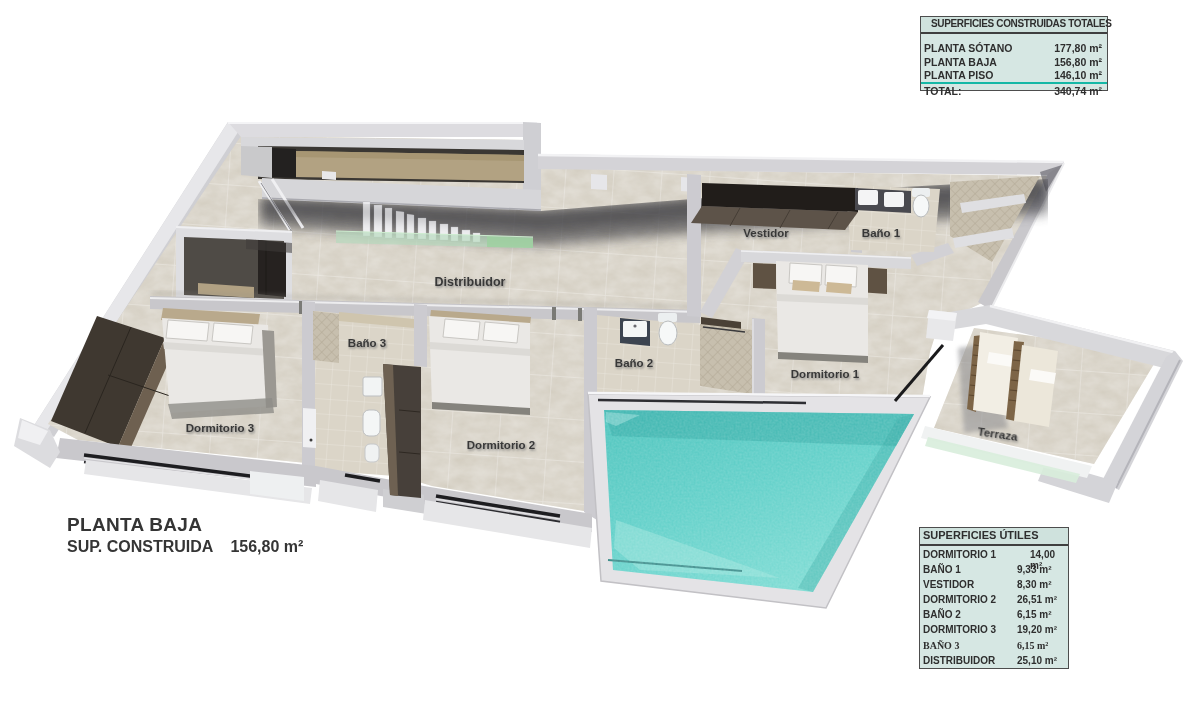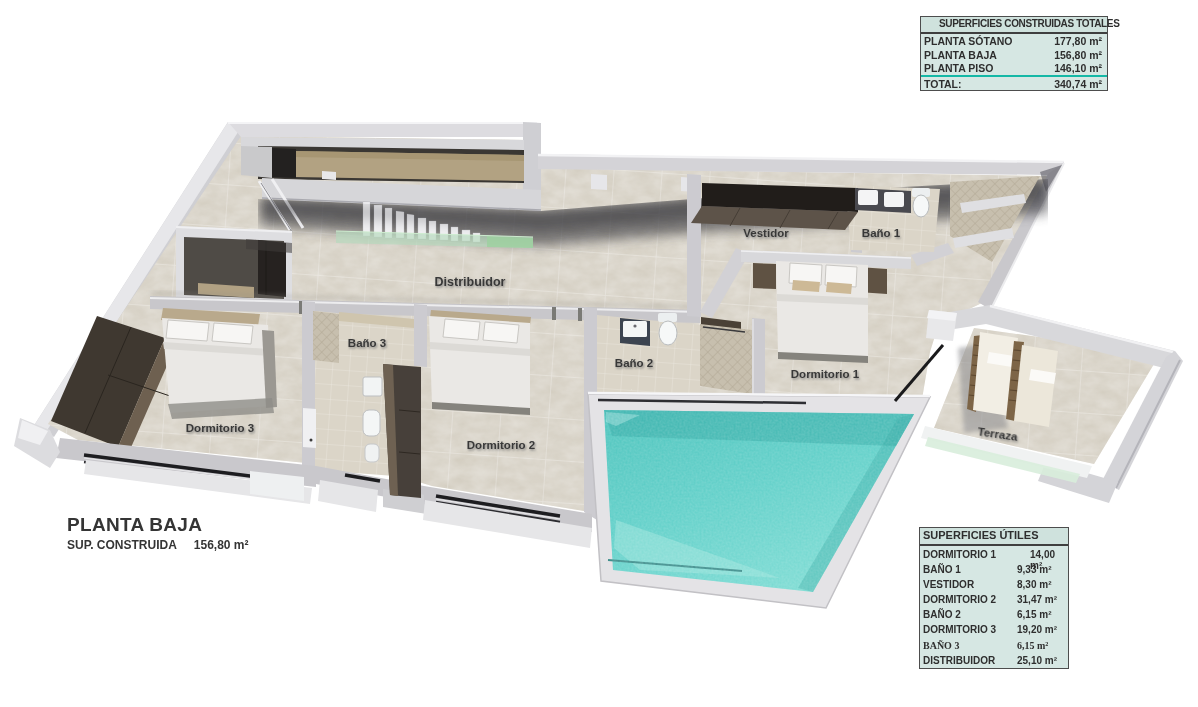--- a/index.html
+++ b/index.html
@@ -446,25 +446,25 @@
 
 <text x="501" y="449" class="lbl" font-size="11.5" text-anchor="middle" filter="url(#lsh)">Dormitorio 2</text>
 
 <text x="220" y="432" class="lbl" font-size="11.5" text-anchor="middle" filter="url(#lsh)">Dormitorio 3</text>
 
 <text x="997" y="438" class="lbl" font-size="11.5" text-anchor="middle" filter="url(#lsh)" transform="rotate(8 997 438)">Terraza</text>
 </svg>
 
 <div style="position:absolute;left:67px;top:514px;font-size:19px;font-weight:bold;color:#353535;letter-spacing:0.3px;">PLANTA BAJA</div>
 
-<div style="position:absolute;left:67px;top:538px;font-size:12px;font-weight:bold;color:#353535;">SUP. CONSTRUIDA<span style="margin-left:17px;">156,80 m²</span></div>
+<div style="position:absolute;left:67px;top:538px;font-size:16px;font-weight:bold;color:#353535;">SUP. CONSTRUIDA<span style="margin-left:17px;">156,80 m²</span></div>
 
 <div class="tbl" style="left:920px;top:16px;width:188px;height:75px;font-size:10.5px;">
-  <div class="hd" style="padding:1px 18px;height:13px;line-height:12px;font-size:10px;letter-spacing:-0.35px;white-space:nowrap;">SUPERFICIES CONSTRUIDAS TOTALES</div>
-  <div style="padding:0 5px 0 3px;">
+  <div class="hd" style="padding:1px 10px;height:13px;line-height:12px;font-size:10px;letter-spacing:-0.35px;white-space:nowrap;">SUPERFICIES CONSTRUIDAS TOTALES</div>
+  <div style="padding:7px 5px 0 3px;">
     <div class="row" style="height:14px;line-height:14px;">
           <span>PLANTA SÓTANO</span>
           <span>177,80 m²</span>
         </div>
     <div class="row" style="height:14px;line-height:14px;">
           <span>PLANTA BAJA</span>
           <span>156,80 m²</span>
         </div>
     <div class="row" style="height:13px;line-height:13px;">
           <span>PLANTA PISO</span>
@@ -476,20 +476,20 @@
         <span>340,74 m²</span>
       </div>
 </div>
 
 <div class="tbl" style="left:919px;top:527px;width:150px;height:142px;font-size:10px;">
   <div class="hd" style="padding:2px 3px;height:12px;line-height:11px;font-size:11px;">SUPERFICIES ÚTILES</div>
   <div style="padding:3px 10px 0 3px;">
     <div style="height:15.1px;">DORMITORIO 1<span style="position:absolute;left:110px;">14,00 m²</span></div>
     <div style="height:15.1px;">BAÑO 1<span style="position:absolute;left:97px;">9,33 m²</span></div>
     <div style="height:15.1px;">VESTIDOR<span style="position:absolute;left:97px;">8,30 m²</span></div>
-    <div style="height:15.1px;">DORMITORIO 2<span style="position:absolute;left:97px;">31,47 m²</span></div>
+    <div style="height:15.1px;">DORMITORIO 2<span style="position:absolute;left:97px;">26,51 m²</span></div>
     <div style="height:15.1px;">BAÑO 2<span style="position:absolute;left:97px;">6,15 m²</span></div>
     <div style="height:15.1px;">DORMITORIO 3<span style="position:absolute;left:97px;">19,20 m²</span></div>
     <div style="height:15.1px;font-family:Liberation Serif, serif;">BAÑO 3<span style="position:absolute;left:97px;">6,15 m²</span></div>
     <div style="height:15.1px;">DISTRIBUIDOR<span style="position:absolute;left:97px;">25,10 m²</span></div>
   </div>
 </div>
 </div>
 
 </body></html>

